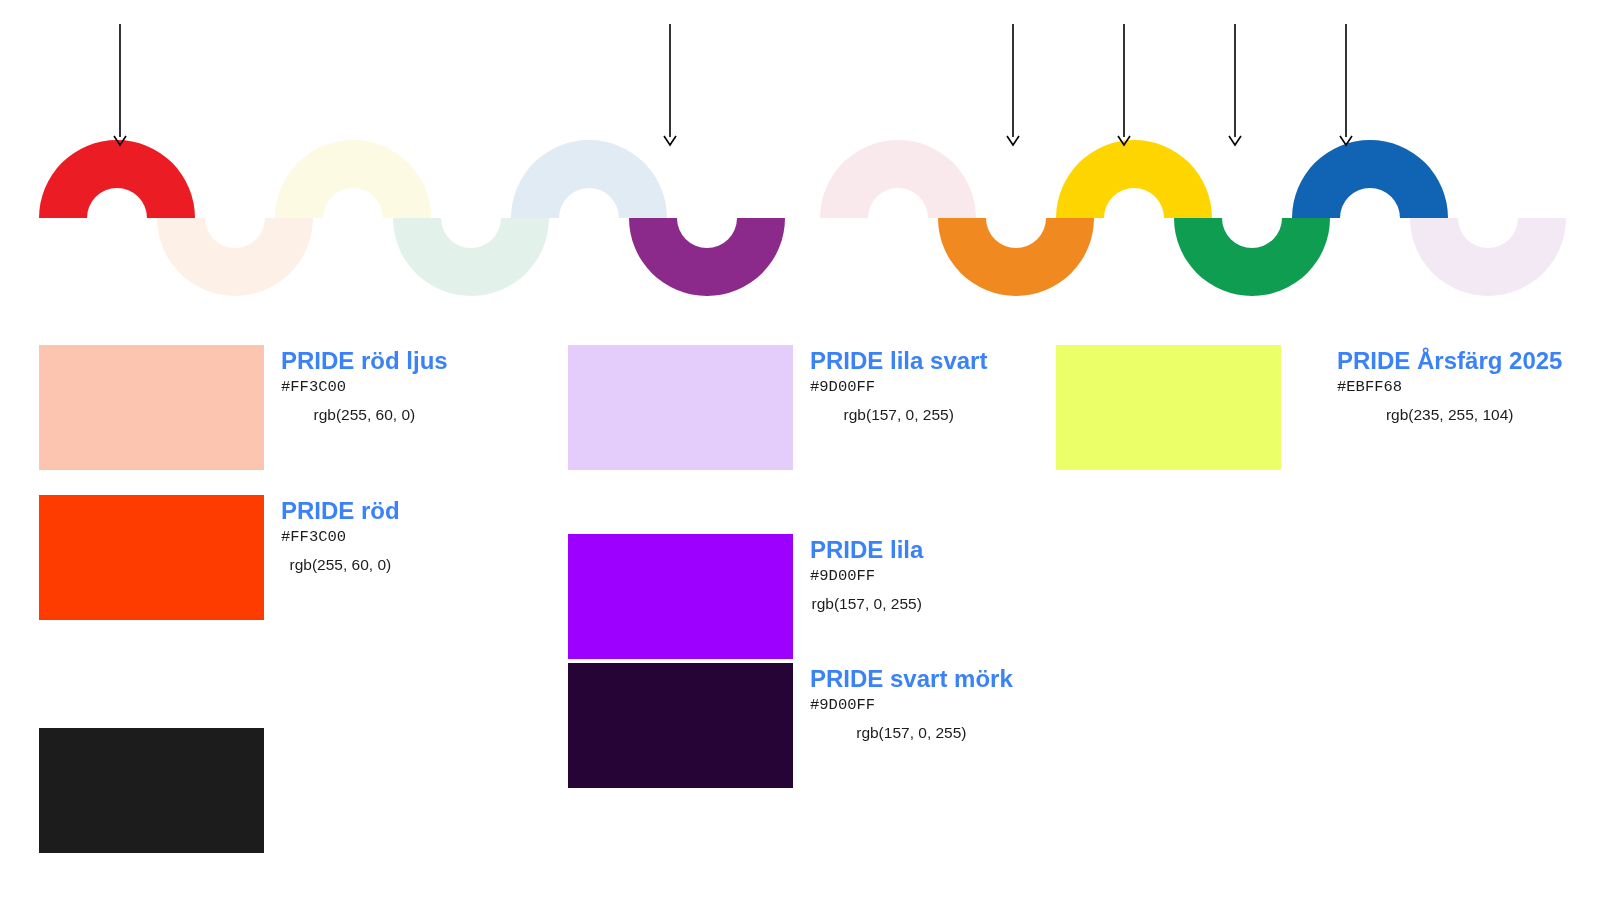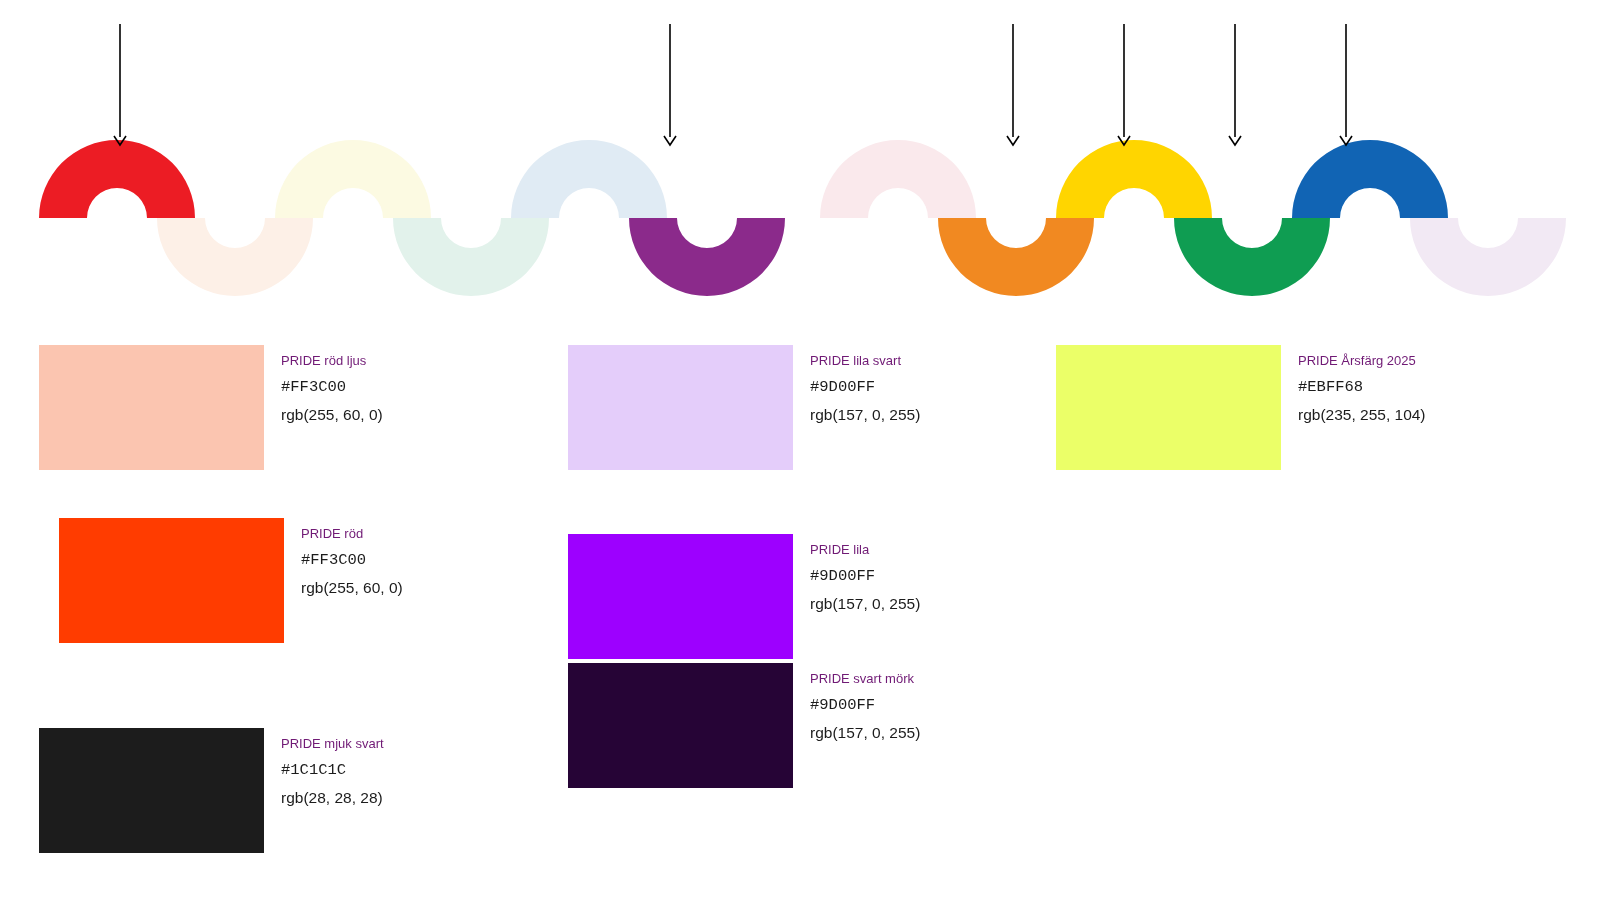--- a/index.html
+++ b/index.html
@@ -44,40 +44,41 @@
   .swatch-chip {
     width: 225px;
     height: 125px;
     flex: 0 0 auto;
   }
   .swatch-meta {
     margin-left: 17px;
     padding-top: 3px;
   }
   .swatch-name {
-    font-size: 13px;
-    font-weight: normal;
-    color: #701a75;
+    font-size: 24px;
+    font-weight: bold;
+    color: #3b82f6;
     line-height: 26px;
     white-space: nowrap;
   }
   .swatch-hex {
     font-size: 15.5px;
     font-weight: normal;
     color: #1c1c1c;
     line-height: 27px;
     white-space: nowrap;
     font-family: Liberation Mono, monospace;
   }
   .swatch-rgb {
     font-size: 15.5px;
     font-weight: normal;
     color: #1c1c1c;
     line-height: 27px;
     white-space: nowrap;
+    text-align: center;
   }
 </style>
 </head>
 <body>
 
 <div id="wave-band">
   <svg width="1600" height="300" viewBox="0 0 1600 300" xmlns="http://www.w3.org/2000/svg">
     <g id="wave-groups">
         <g>
           <path d="M 39 218 A 78 78 0 0 1 195 218 L 147 218 A 30 30 0 0 0 87 218 Z" fill="#EC1C24"></path>
@@ -127,35 +128,30 @@
 
 <div class="swatch-col" id="col-red">
     <div class="swatch-item" style="top: 0px; left: 0px;">
       <div class="swatch-chip" style="background: rgb(251, 197, 176);"></div>
       <div class="swatch-meta">
         <div class="swatch-name">PRIDE röd ljus</div>
         <div class="swatch-hex">#FF3C00</div>
         <div class="swatch-rgb">rgb(255, 60, 0)</div>
       </div>
     </div>
-    <div class="swatch-item" style="top: 173px; left: 0px; margin-left: 20px;">
+    <div class="swatch-item" style="top: 150px; left: 0px;">
       <div class="swatch-chip" style="background: rgb(255, 60, 0);"></div>
       <div class="swatch-meta">
         <div class="swatch-name">PRIDE röd</div>
         <div class="swatch-hex">#FF3C00</div>
         <div class="swatch-rgb">rgb(255, 60, 0)</div>
       </div>
     </div>
     <div class="swatch-item" style="top: 383px; left: 0px;">
       <div class="swatch-chip" style="background: rgb(28, 28, 28);"></div>
-      <div class="swatch-meta">
-        <div class="swatch-name">PRIDE mjuk svart</div>
-        <div class="swatch-hex">#1C1C1C</div>
-        <div class="swatch-rgb">rgb(28, 28, 28)</div>
-      </div>
     </div>
   </div>
 <div class="swatch-col" id="col-lila">
     <div class="swatch-item" style="top: 0px; left: 0px;">
       <div class="swatch-chip" style="background: rgb(228, 205, 250);"></div>
       <div class="swatch-meta">
         <div class="swatch-name">PRIDE lila svart</div>
         <div class="swatch-hex">#9D00FF</div>
         <div class="swatch-rgb">rgb(157, 0, 255)</div>
       </div>
@@ -171,21 +167,21 @@
     <div class="swatch-item" style="top: 318px; left: 0px;">
       <div class="swatch-chip" style="background: rgb(38, 4, 54);"></div>
       <div class="swatch-meta">
         <div class="swatch-name">PRIDE svart mörk</div>
         <div class="swatch-hex">#9D00FF</div>
         <div class="swatch-rgb">rgb(157, 0, 255)</div>
       </div>
     </div>
   </div>
 <div class="swatch-col" id="col-ars">
-    <div class="swatch-item" style="top: 0px; left: 0px;">
+    <div class="swatch-item" style="top: 0px; left: 0px; gap: 39px;">
       <div class="swatch-chip" style="background: rgb(235, 255, 104);"></div>
       <div class="swatch-meta">
         <div class="swatch-name">PRIDE Årsfärg 2025</div>
         <div class="swatch-hex">#EBFF68</div>
         <div class="swatch-rgb">rgb(235, 255, 104)</div>
       </div>
     </div>
   </div>
 
 </body></html>

